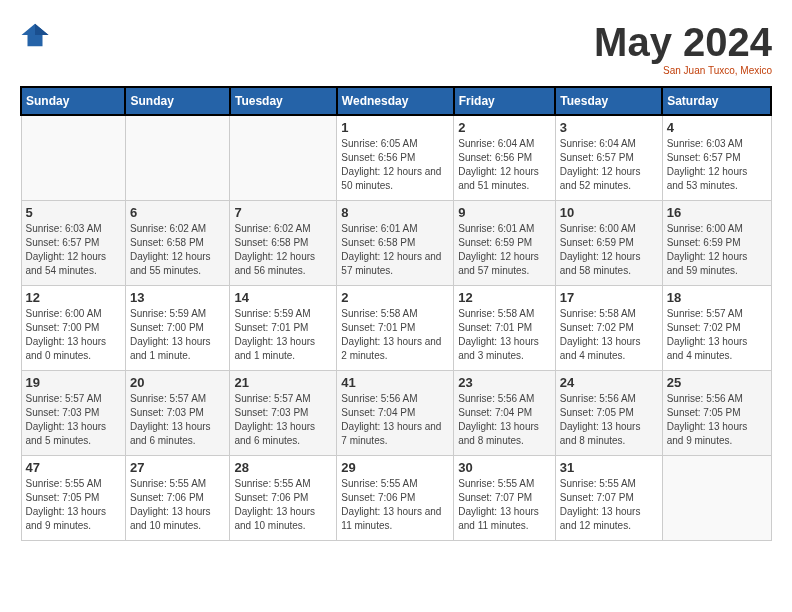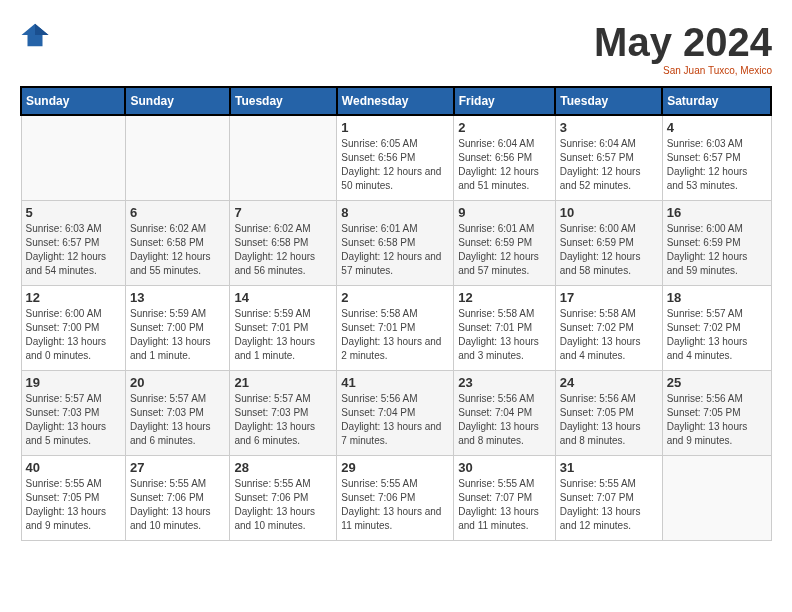--- a/index.html
+++ b/index.html
@@ -227,21 +227,21 @@
           <div class="day-number">24</div>
           <div class="day-info">Sunrise: 5:56 AM<br>Sunset: 7:05 PM<br>Daylight: 13 hours and 8 minutes.</div>
         </td>
         <td>
           <div class="day-number">25</div>
           <div class="day-info">Sunrise: 5:56 AM<br>Sunset: 7:05 PM<br>Daylight: 13 hours and 9 minutes.</div>
         </td>
       </tr>
       <tr>
         <td>
-          <div class="day-number">40</div>
+          <div class="day-number">47</div>
           <div class="day-info">Sunrise: 5:55 AM<br>Sunset: 7:05 PM<br>Daylight: 13 hours and 9 minutes.</div>
         </td>
         <td>
           <div class="day-number">27</div>
           <div class="day-info">Sunrise: 5:55 AM<br>Sunset: 7:06 PM<br>Daylight: 13 hours and 10 minutes.</div>
         </td>
         <td>
           <div class="day-number">28</div>
           <div class="day-info">Sunrise: 5:55 AM<br>Sunset: 7:06 PM<br>Daylight: 13 hours and 10 minutes.</div>
         </td>

